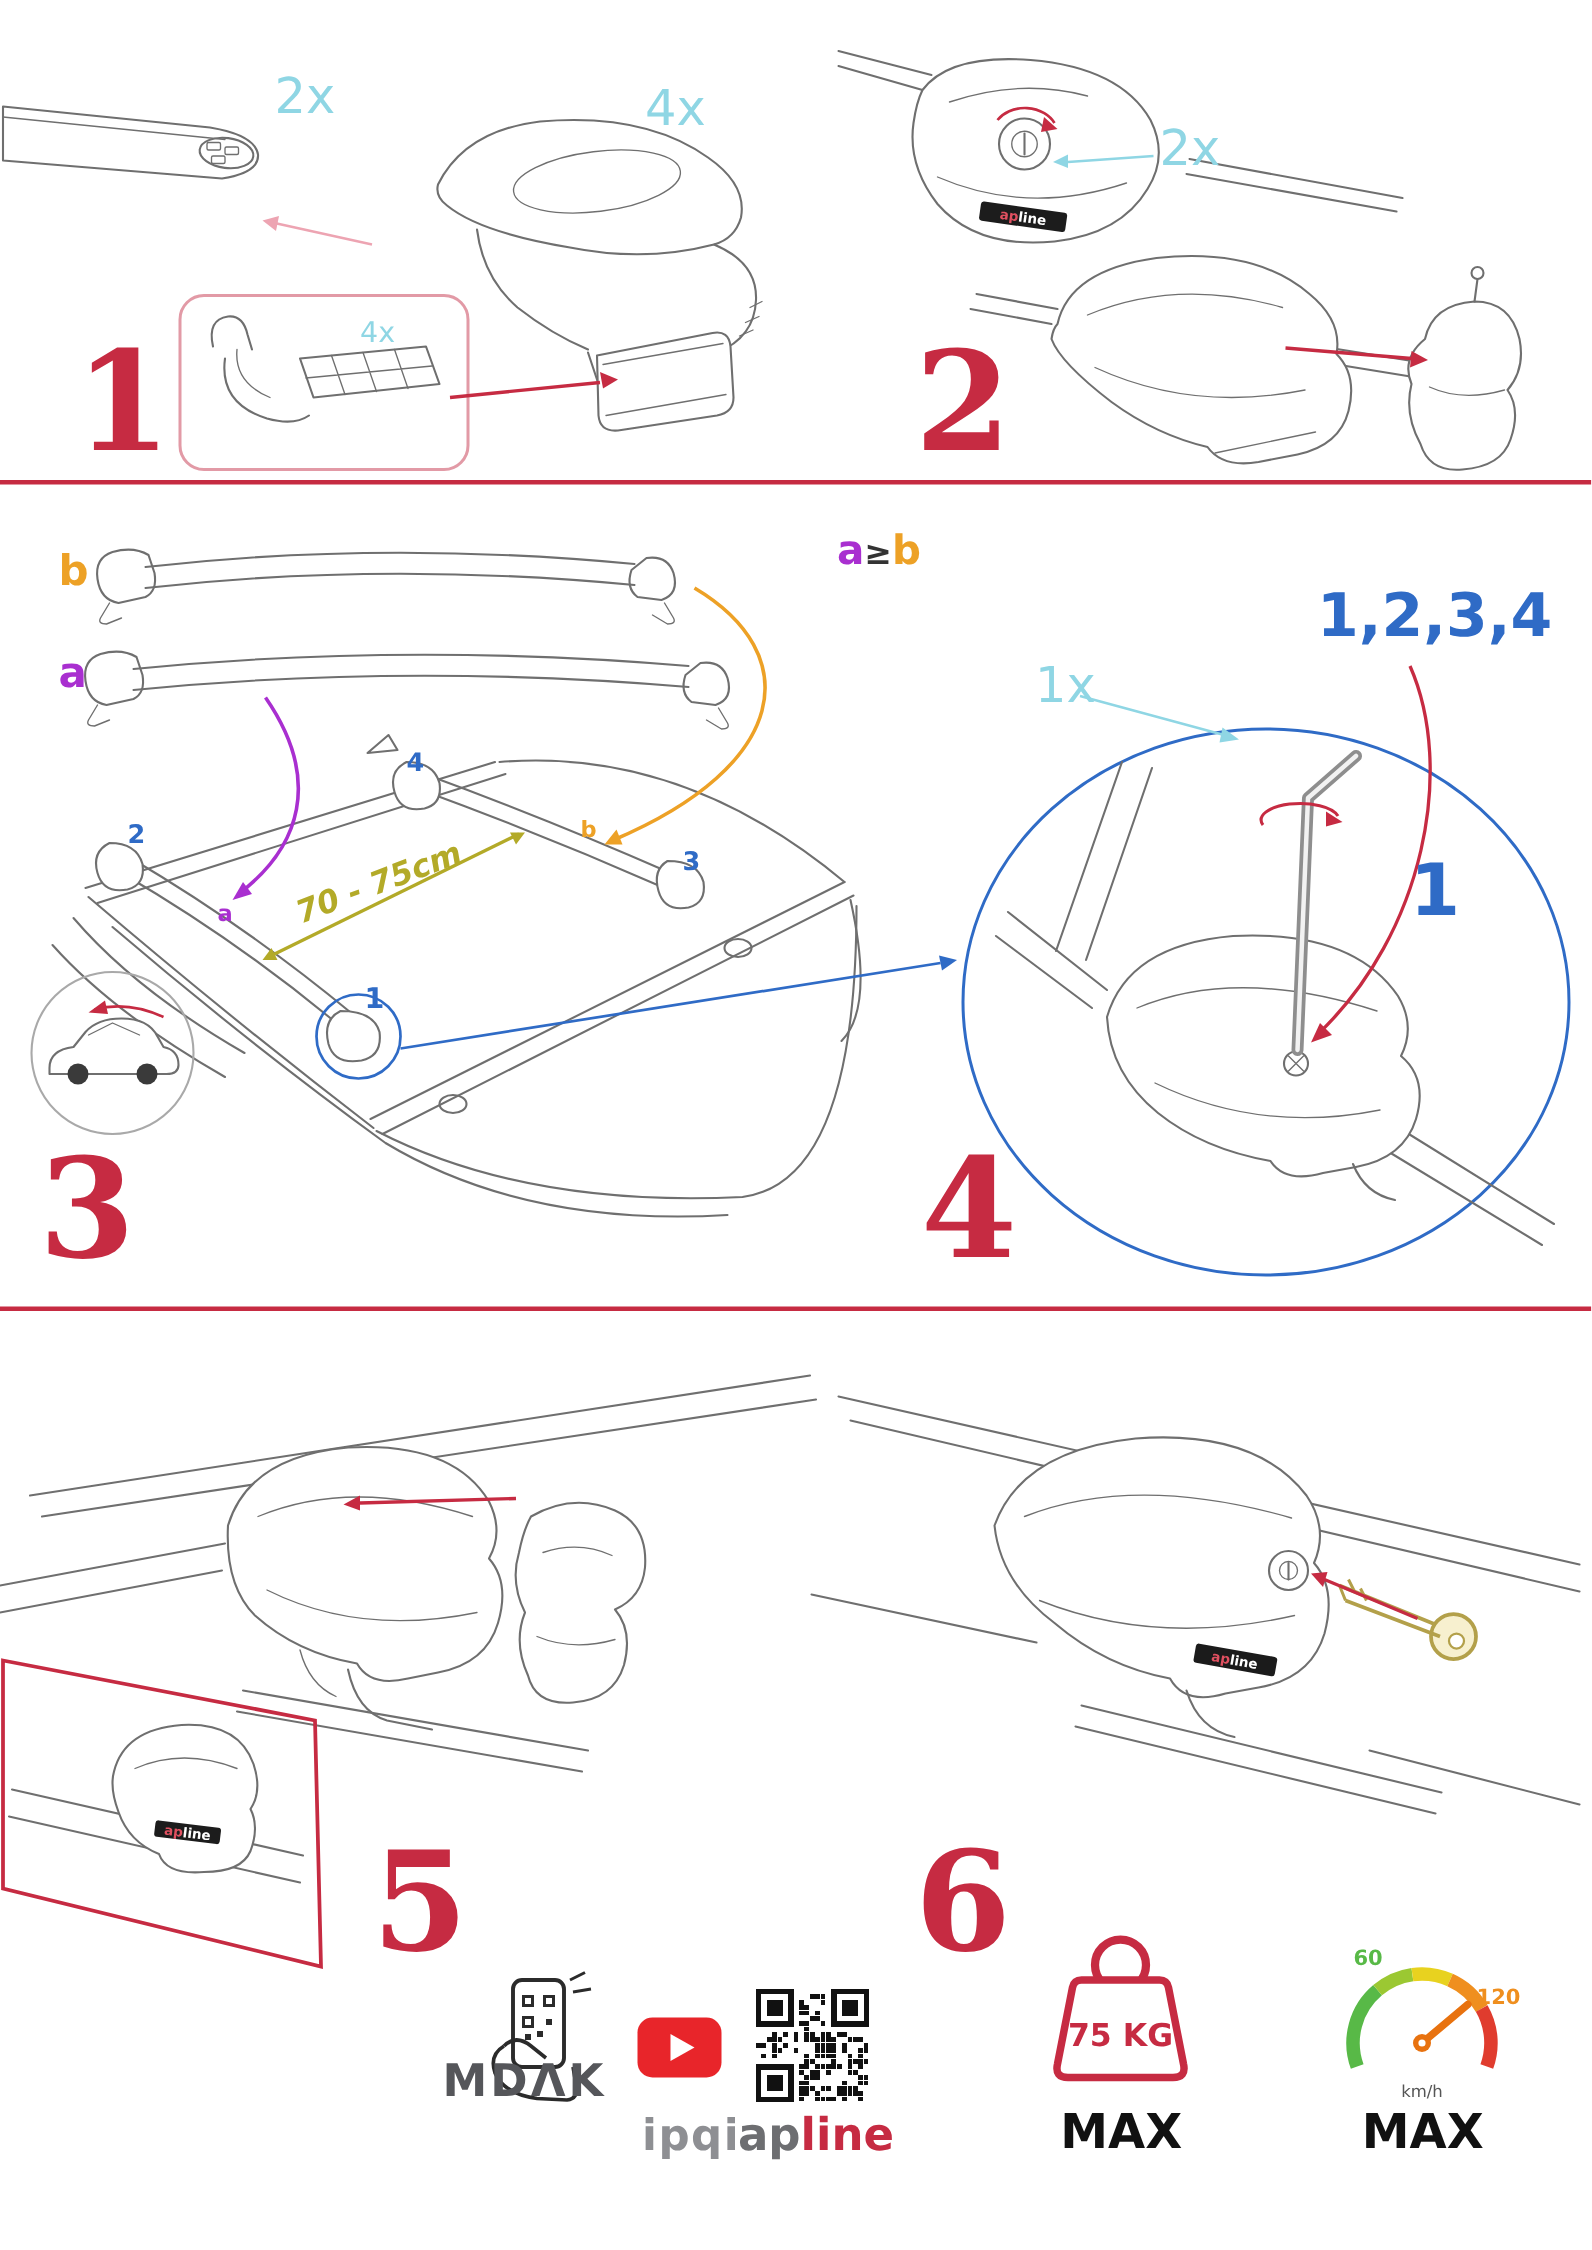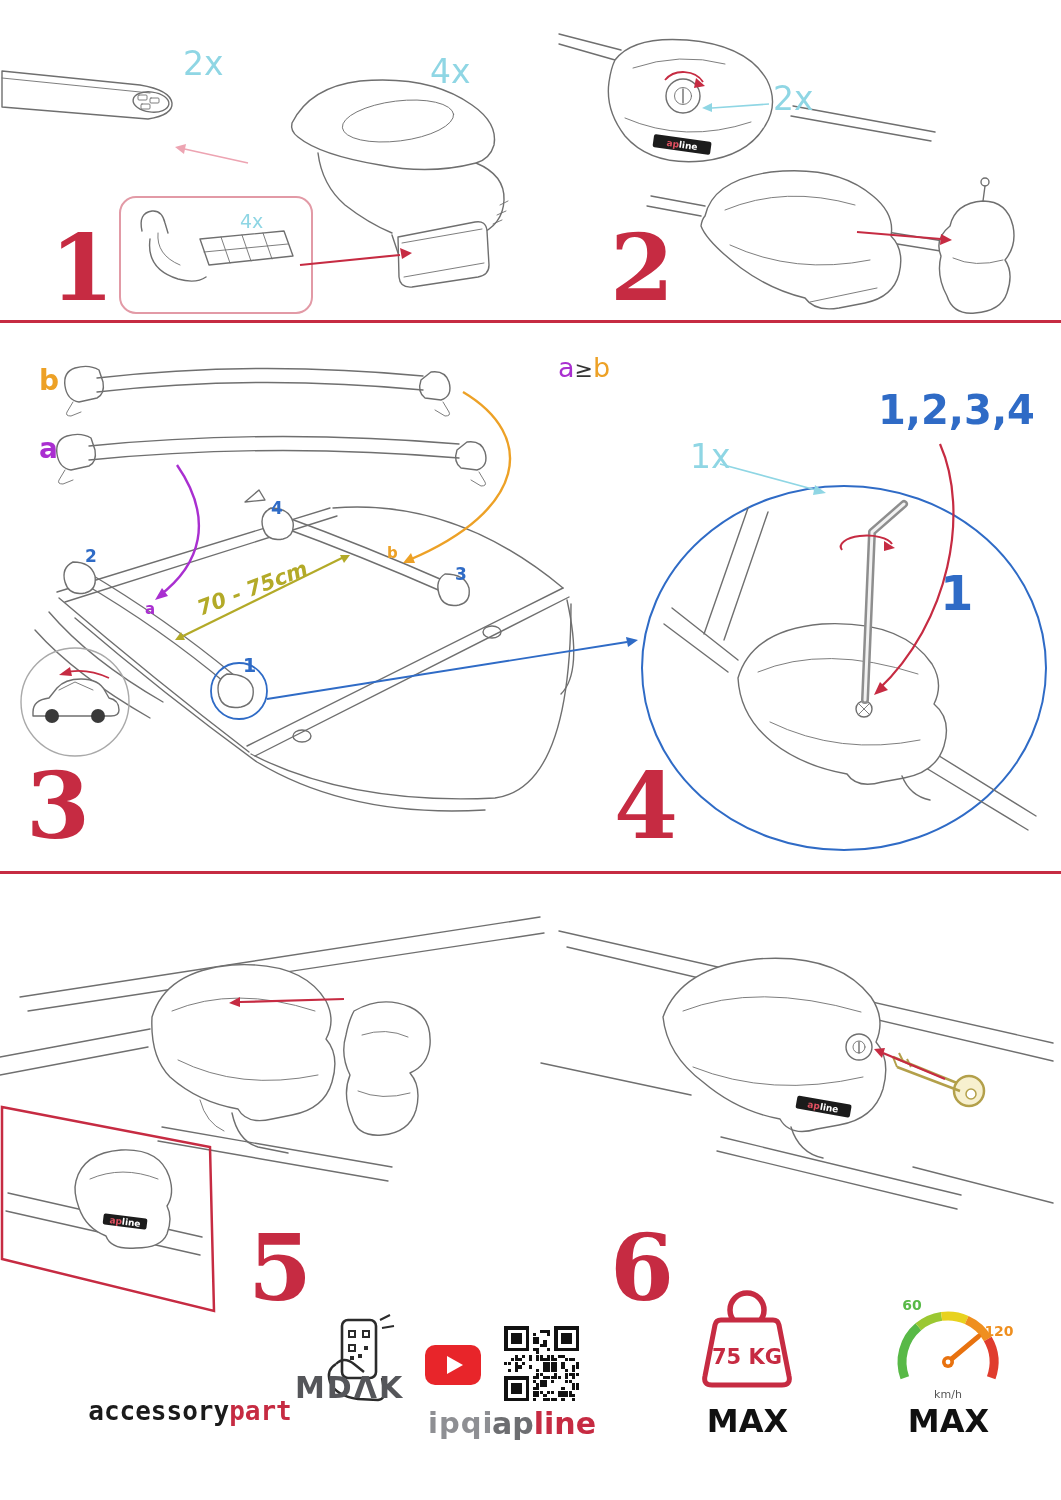--- a/index.html
+++ b/index.html
@@ -27,21 +27,21 @@
 .l-cyan{stroke:var(--cyan);fill:none;stroke-width:2;}
 .f-cyan{fill:var(--cyan);}
 .l-blue{stroke:var(--blue);fill:none;stroke-width:2;}
 .f-blue{fill:var(--blue);}
 .l-purple{stroke:var(--purple);fill:none;stroke-width:2.4;}
 .f-purple{fill:var(--purple);}
 .l-orange{stroke:var(--orange);fill:none;stroke-width:2.4;}
 .f-orange{fill:var(--orange);}
 .l-olive{stroke:var(--olive);fill:none;stroke-width:2.2;}
 .f-olive{fill:var(--olive);}
-.rule{position:absolute;font-size:27px;font-weight:400;}
+.rule{position:absolute;font-size:27px;font-weight:700;}
 .rule .op{color:#333;font-size:22px;}
 .rule .ra{color:var(--purple);}
 .rule .rb{color:var(--orange);}
 .model{position:absolute;width:270px;text-align:center;font-family:"DejaVu Sans Mono",monospace;font-weight:700;font-size:29px;color:var(--navy);}
 .brand{position:absolute;width:270px;text-align:center;font-family:"DejaVu Sans Mono",monospace;font-weight:700;font-size:26px;color:#1b1b1b;}
 .brand .part{color:var(--red);}
 .mdak{position:absolute;font-size:30px;font-weight:700;color:#55565a;letter-spacing:2px;}
 .ipqi{position:absolute;font-size:29px;font-weight:700;color:#8e8f93;letter-spacing:1px;}
 .apline{position:absolute;font-size:30px;font-weight:700;}
 .apline .ap{color:#6d6e71;}
@@ -310,21 +310,20 @@
       <path d="M416,188 L352,162 M419,196 L356,172" stroke="#b3a04a" stroke-width="2.5" fill="none"></path>
       <path d="M352,162 L356,172 M362,166 L358,158 M370,172 L366,164" stroke="#b3a04a" stroke-width="2" fill="none"></path>
     </g>
     <g>
       <path class="l-red" d="M404,184 L342,158"></path>
       <polygon class="f-red" points="333,154 344,153 341,163"></polygon>
     </g>
   </svg>
   <div class="step-num" style="left:610px;top:1222px">6</div>
 
-  <div class="brand" style="left:55px;top:1396px"><span>accessory</span><span class="part">part</span></div>
 
   <svg style="left:322px;top:1312px" width="76" height="92" viewBox="0 0 76 92">
     <path d="M58,8 L68,3 M60,16 L72,14" stroke="#2b2b2b" stroke-width="2" fill="none"></path>
     <rect x="20" y="8" width="34" height="58" rx="6" fill="#fff" stroke="#2b2b2b" stroke-width="2.6"></rect>
     <g fill="#2b2b2b">
       <rect x="26" y="18" width="8" height="8"></rect>
         <rect x="40" y="18" width="8" height="8"></rect>
       <rect x="26" y="32" width="8" height="8"></rect>
         <rect x="42" y="34" width="4" height="4"></rect>
       <rect x="36" y="42" width="4" height="4"></rect>

